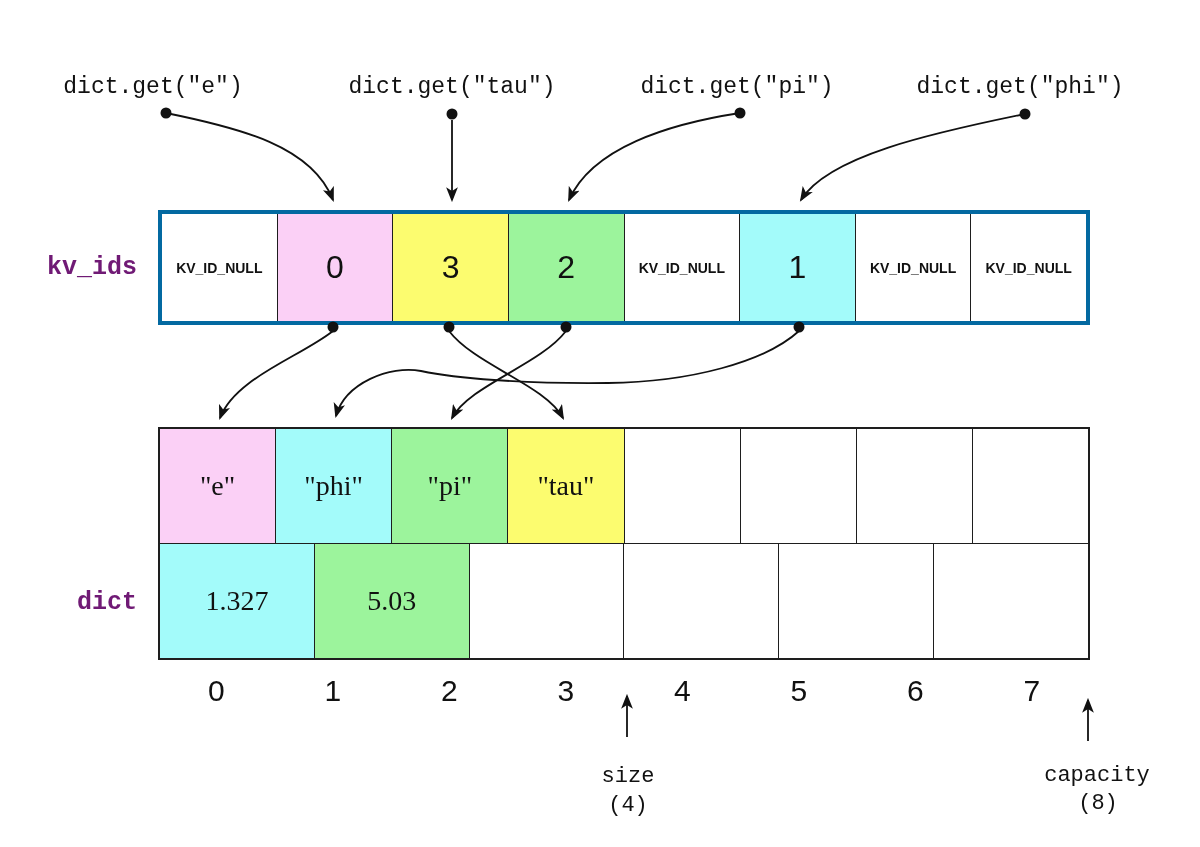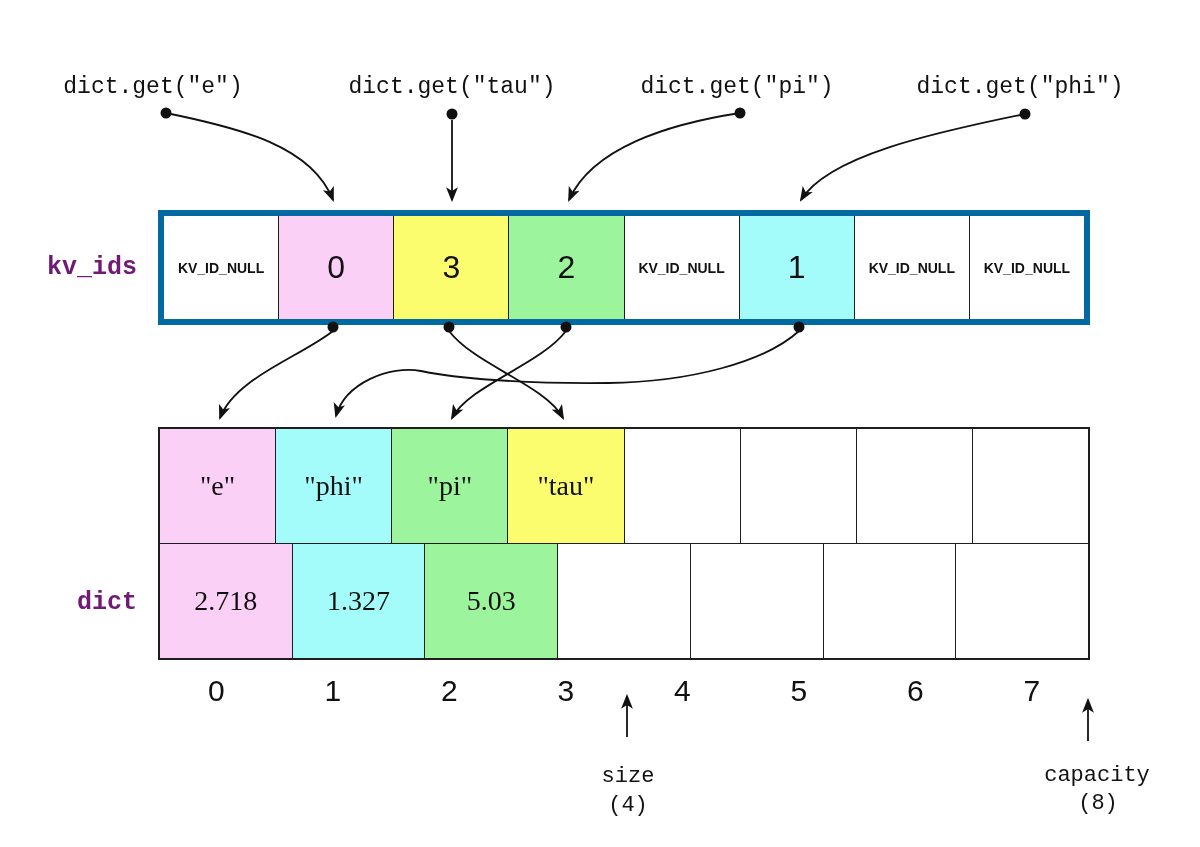--- a/index.html
+++ b/index.html
@@ -14,21 +14,21 @@
 
   
   .row-label{position:absolute;left:20px;width:117px;text-align:right;
              font-family:"Liberation Mono","DejaVu Sans Mono",monospace;
              font-weight:bold;font-size:25px;color:#701a75;
              display:flex;align-items:center;justify-content:flex-end;}
 
   
   .array-row{position:absolute;left:158px;width:932px;display:flex;
              box-sizing:border-box;background:#fff;}
-  .outer{border:6px solid #0369a1;}
+  .outer{border:4px solid #0369a1;}
   .cell{flex:1 1 0;display:flex;align-items:center;justify-content:center;
         box-sizing:border-box;border-left:1.5px solid #1e1e1e;overflow:hidden;}
   .cell:first-child{border-left:none;}
   .cell.num{font-size:32px;font-family:"Liberation Sans",sans-serif;}
   .cell.small{font-size:14px;font-weight:bold;letter-spacing:0px;
               font-family:"Liberation Sans",sans-serif;}
   .cell.entry{font-size:28px;font-family:"Liberation Serif",serif;}
   .kvblock{position:absolute;left:158px;top:427px;width:932px;height:233px;
            box-sizing:border-box;border:2px solid #1e1e1e;display:flex;flex-direction:column;}
   .kvblock .half{flex:1 1 0;display:flex;box-sizing:border-box;}
@@ -75,21 +75,20 @@
       <div class="cell entry" style="background-color: rgb(251, 208, 246);">"e"</div>
       <div class="cell entry" style="background-color: rgb(163, 251, 250);">"phi"</div>
       <div class="cell entry" style="background-color: rgb(156, 244, 156);">"pi"</div>
       <div class="cell entry" style="background-color: rgb(252, 252, 111);">"tau"</div>
       <div class="cell entry" style="background-color: rgb(255, 255, 255);"></div>
       <div class="cell entry" style="background-color: rgb(255, 255, 255);"></div>
       <div class="cell entry" style="background-color: rgb(255, 255, 255);"></div>
       <div class="cell entry" style="background-color: rgb(255, 255, 255);"></div>
     </div>
     <div class="half bottom">
-      <div class="cell entry" style="background-color: rgb(251, 208, 246);">2.718</div>
       <div class="cell entry" style="background-color: rgb(163, 251, 250);">1.327</div>
       <div class="cell entry" style="background-color: rgb(156, 244, 156);">5.03</div>
       <div class="cell entry" style="background-color: rgb(255, 255, 255);"></div>
       <div class="cell entry" style="background-color: rgb(255, 255, 255);"></div>
       <div class="cell entry" style="background-color: rgb(255, 255, 255);"></div>
       <div class="cell entry" style="background-color: rgb(255, 255, 255);"></div>
     </div>
   </div>
 
   <div class="indices">

